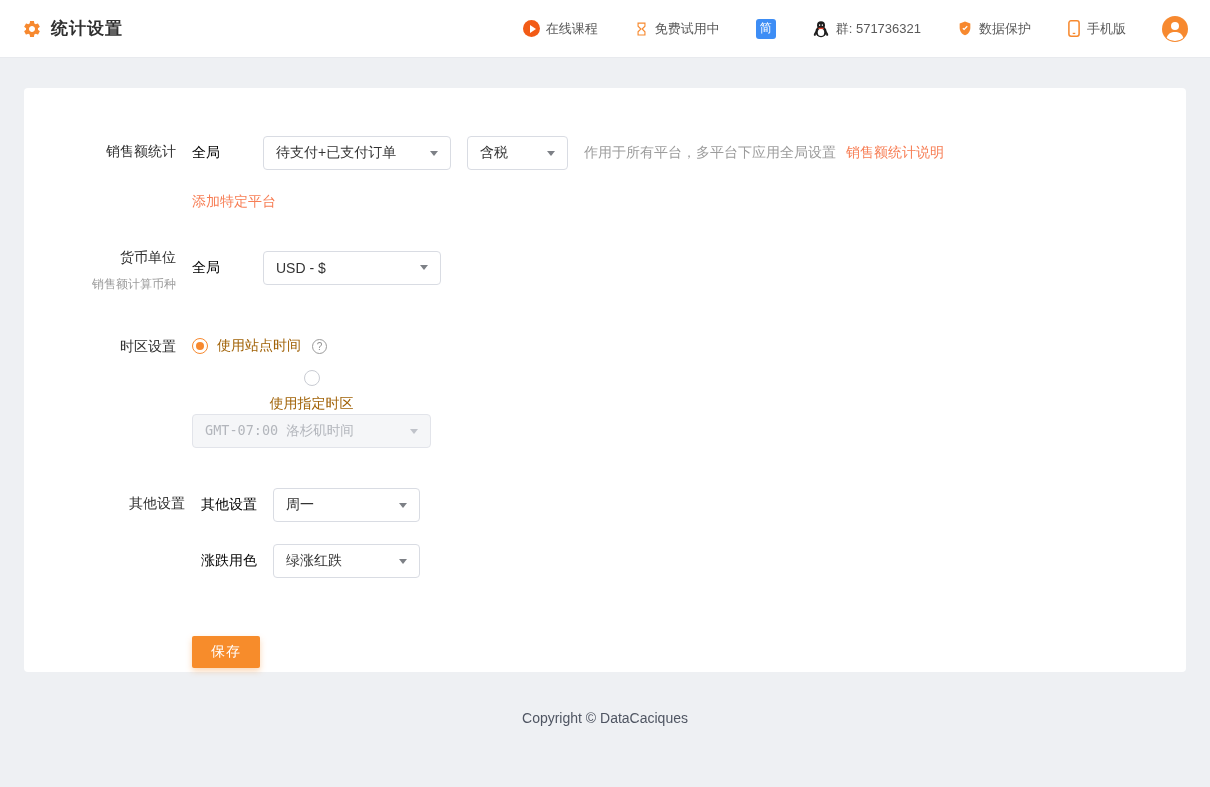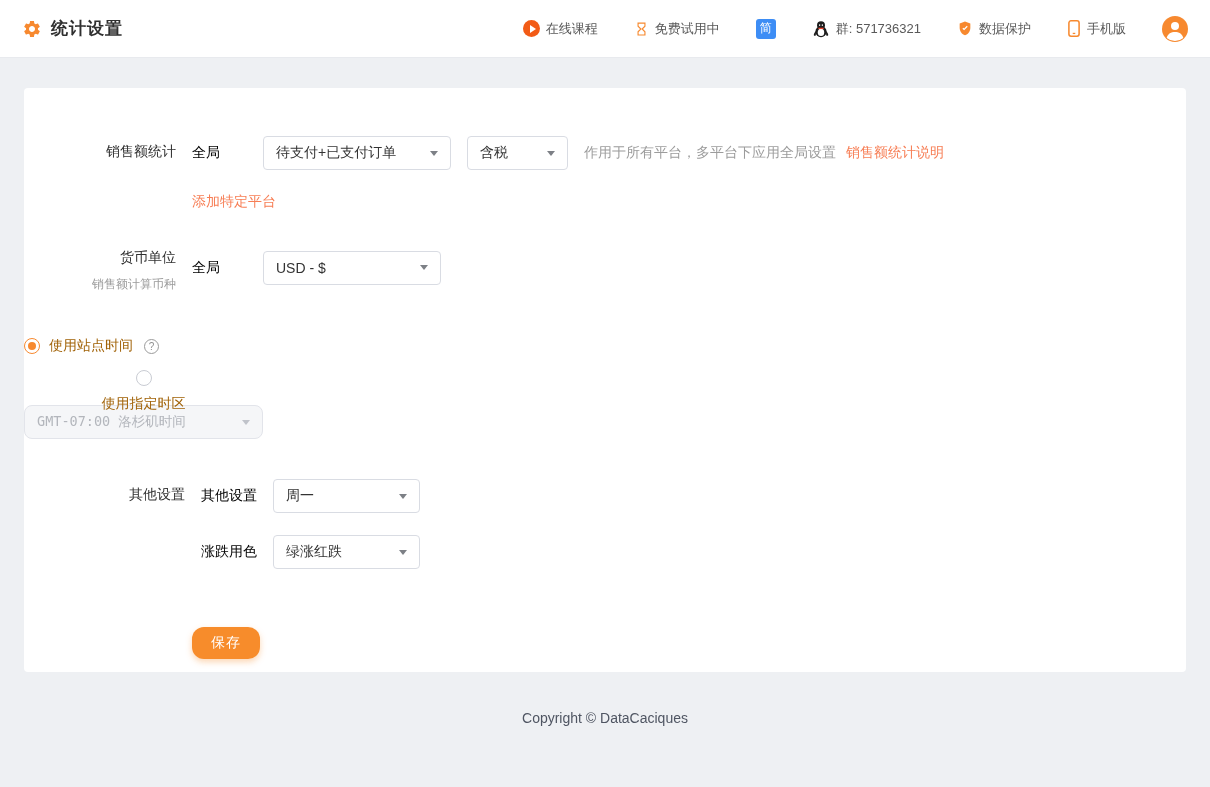--- a/index.html
+++ b/index.html
@@ -107,34 +107,34 @@
   .q-icon {
     width: 15px; height: 15px; border-radius: 50%;
     border: 1px solid #9b9b9b; color: #8f8f8f;
     font-size: 10px; display: inline-flex; align-items: center; justify-content: center;
     margin-left: 2px; cursor: pointer;
   }
 
   
   .save-btn {
     display: inline-block; background: #f78c2b; color: #fff;
-    font-size: 14px; border: none; border-radius: 12px;
+    font-size: 14px; border: none; border-radius: 2px;
     padding: 7px 19px; cursor: pointer;
     box-shadow: 0 3px 6px rgba(247, 140, 43, 0.35);
     font-family: inherit; letter-spacing: 1px;
   }
 
   
   .footer { text-align: center; margin-top: 38px; font-size: 14px; color: #4f5562; }
 
   .mt-31 { margin-top: 31px; }
   .mt-43 { margin-top: 43px; }
   .mt-40 { margin-top: 40px; margin-left: 9px; }
   .mt-14 { margin-top: 14px; flex-direction: column; }
-  .mt-15 { margin-top: 15px; border-radius: 8px; }
+  .mt-15 { margin-top: 24px; }
   .mt-22 { margin-top: 22px; }
   .mt-58 { margin-top: 58px; }
 </style>
 </head>
 <body>
 
 <div class="header">
   <div class="header-left">
     <svg class="gear-svg" viewBox="0 0 24 24">
       <path fill="#f7892f" d="M19.14,12.94c0.04-0.3,0.06-0.61,0.06-0.94c0-0.32-0.02-0.64-0.07-0.94l2.03-1.58c0.18-0.14,0.23-0.41,0.12-0.61 l-1.92-3.32c-0.12-0.22-0.37-0.29-0.59-0.22l-2.39,0.96c-0.5-0.38-1.03-0.7-1.62-0.94L14.4,2.81c-0.04-0.24-0.24-0.41-0.48-0.41 h-3.84c-0.24,0-0.43,0.17-0.47,0.41L9.25,5.35C8.66,5.59,8.12,5.92,7.63,6.29L5.24,5.33c-0.22-0.08-0.47,0-0.59,0.22L2.74,8.87 C2.62,9.08,2.66,9.34,2.86,9.48l2.03,1.58C4.84,11.36,4.8,11.69,4.8,12s0.02,0.64,0.07,0.94l-2.03,1.58 c-0.18,0.14-0.23,0.41-0.12,0.61l1.92,3.32c0.12,0.22,0.37,0.29,0.59,0.22l2.39-0.96c0.5,0.38,1.03,0.7,1.62,0.94l0.36,2.54 c0.05,0.24,0.24,0.41,0.48,0.41h3.84c0.24,0,0.44-0.17,0.47-0.41l0.36-2.54c0.59-0.24,1.13-0.56,1.62-0.94l2.39,0.96 c0.22,0.08,0.47,0,0.59-0.22l1.92-3.32c0.12-0.22,0.07-0.47-0.12-0.61L19.14,12.94z M12,15.6c-1.98,0-3.6-1.62-3.6-3.6 s1.62-3.6,3.6-3.6s3.6,1.62,3.6,3.6S13.98,15.6,12,15.6z"></path>
@@ -231,20 +231,23 @@
     <div class="content-col">
       <span class="scope-text">全局</span>
       <div class="select" style="width:178px">
         <span>USD - $</span>
         <span class="caret"></span>
       </div>
     </div>
   </div>
 
   <div class="form-row mt-43">
+    <div class="label-col">
+      <div style="padding-top:2px">时区设置</div>
+    </div>
     <div>
       <div class="radio-line">
         <span class="radio-outer checked"></span>
         <span class="radio-label">使用站点时间</span>
         <span class="q-icon">?</span>
       </div>
       <div class="radio-line mt-14">
         <span class="radio-outer"></span>
         <span class="radio-label">使用指定时区</span>
       </div>

